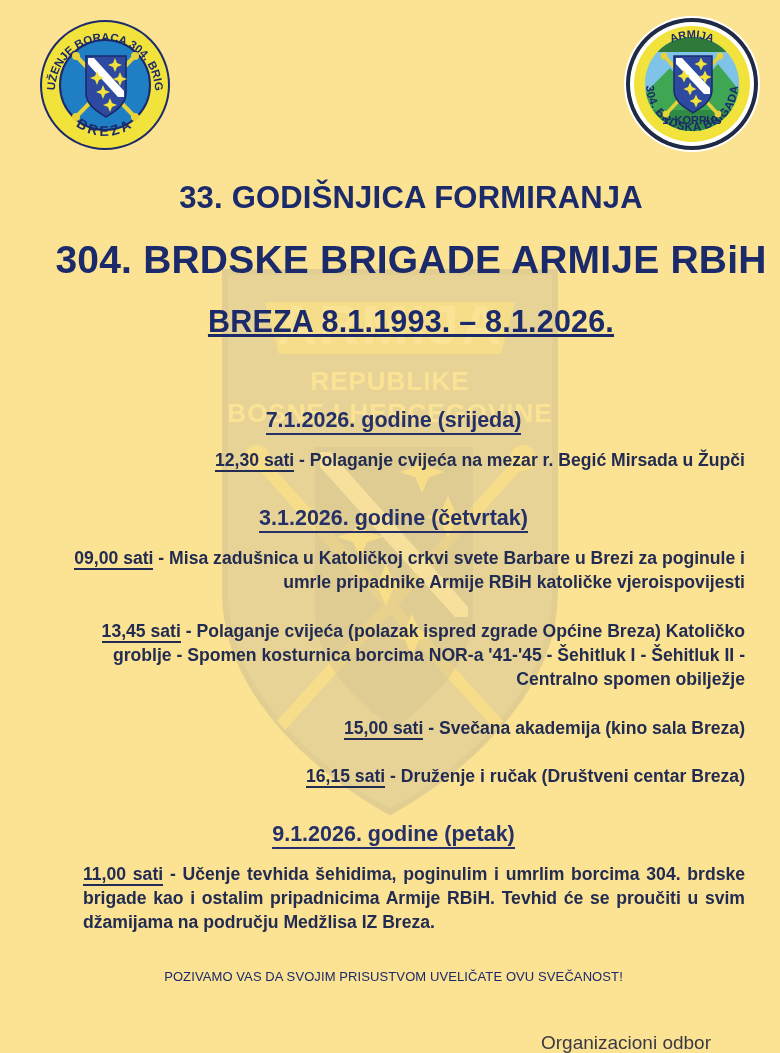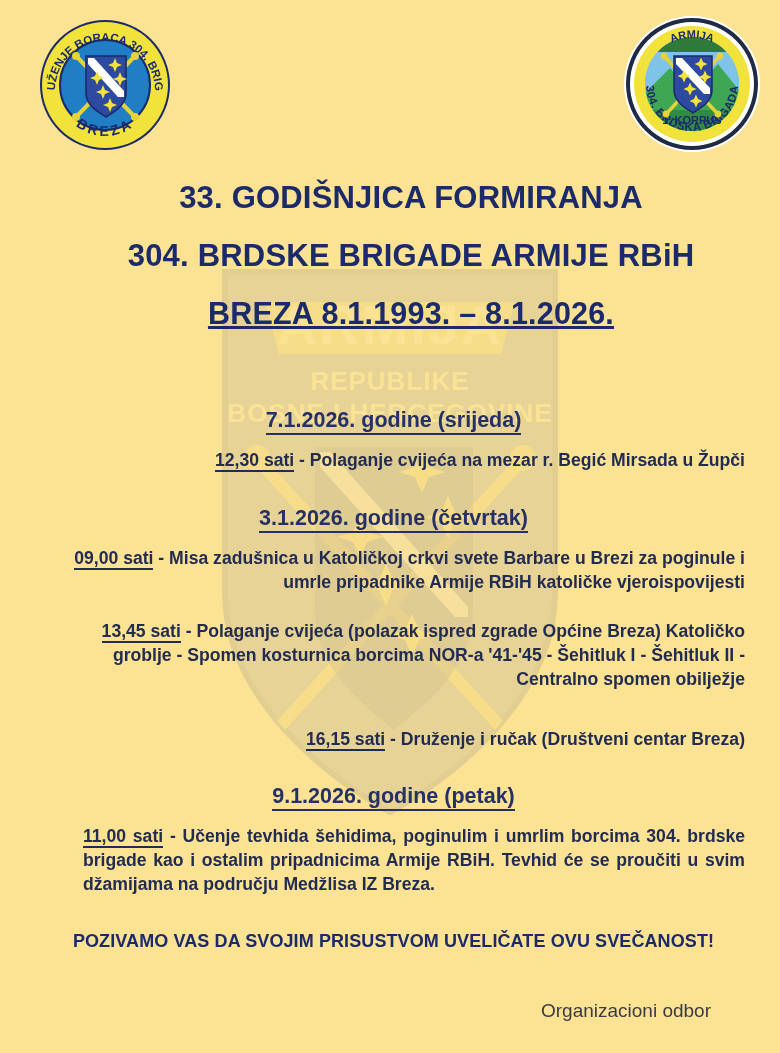--- a/index.html
+++ b/index.html
@@ -49,21 +49,21 @@
   }
   .title-line {
     font-size: 31px;
     font-weight: bold;
     letter-spacing: 0.2px;
     color: #1b2a6b;
     line-height: 1.0;
     margin-bottom: 27px;
     white-space: nowrap;
   }
-  .title-line.l2 { font-size: 31px; }
+  .title-line.l2 { font-size: 39px; }
   .title-line.l3 { font-size: 30.5px; margin-bottom: 0; text-decoration: underline; }
 
   
   .content {
     position: absolute;
     left: 42px;
     right: 35px;
     top: 408px;
     z-index: 2;
   }
@@ -92,22 +92,22 @@
   .entry.justify { text-align: justify; margin-left: 41px; }
   .entry .time {
     border-bottom: 2.4px solid #222c52;
   }
 
   .spacer-sm { height: 11px; }
   .spacer-md { height: 19px; }
 
   .call-to-action {
     text-align: center;
-    font-size: 18px;
-    font-weight: bold;
+    font-size: 13px;
+    font-weight: normal;
     color: #1b2a6b;
     margin: 34px 0 0 0;
     letter-spacing: 0.1px;
   }
   .signature {
     text-align: right;
     font-size: 19px;
     font-weight: normal;
     color: #3a3a44;
     margin: 48px 34px 0 0;
@@ -268,20 +268,23 @@
       <span>3.1.2026. godine (četvrtak)</span>
     </div>
     <p class="entry">
       <span class="time">09,00 sati</span><span> - Misa zadušnica u Katoličkoj crkvi svete Barbare u Brezi za poginule i umrle pripadnike Armije RBiH katoličke vjeroispovijesti</span>
     </p>
     <div class="spacer-sm"></div>
     <p class="entry">
       <span class="time">13,45 sati</span><span> - Polaganje cvijeća (polazak ispred zgrade Općine Breza) Katoličko groblje - Spomen kosturnica borcima NOR-a '41-'45 - Šehitluk I - Šehitluk II - Centralno spomen obilježje</span>
     </p>
     <div class="spacer-sm"></div>
+    <p class="entry">
+      <span class="time">15,00 sati</span><span> - Svečana akademija (kino sala Breza)</span>
+    </p>
     <div class="spacer-sm"></div>
     <p class="entry">
       <span class="time">16,15 sati</span><span> - Druženje i ručak (Društveni centar Breza)</span>
     </p>
 
     <div class="spacer-md"></div>
 
     <div class="day-heading">
       <span>9.1.2026. godine (petak)</span>
     </div>

